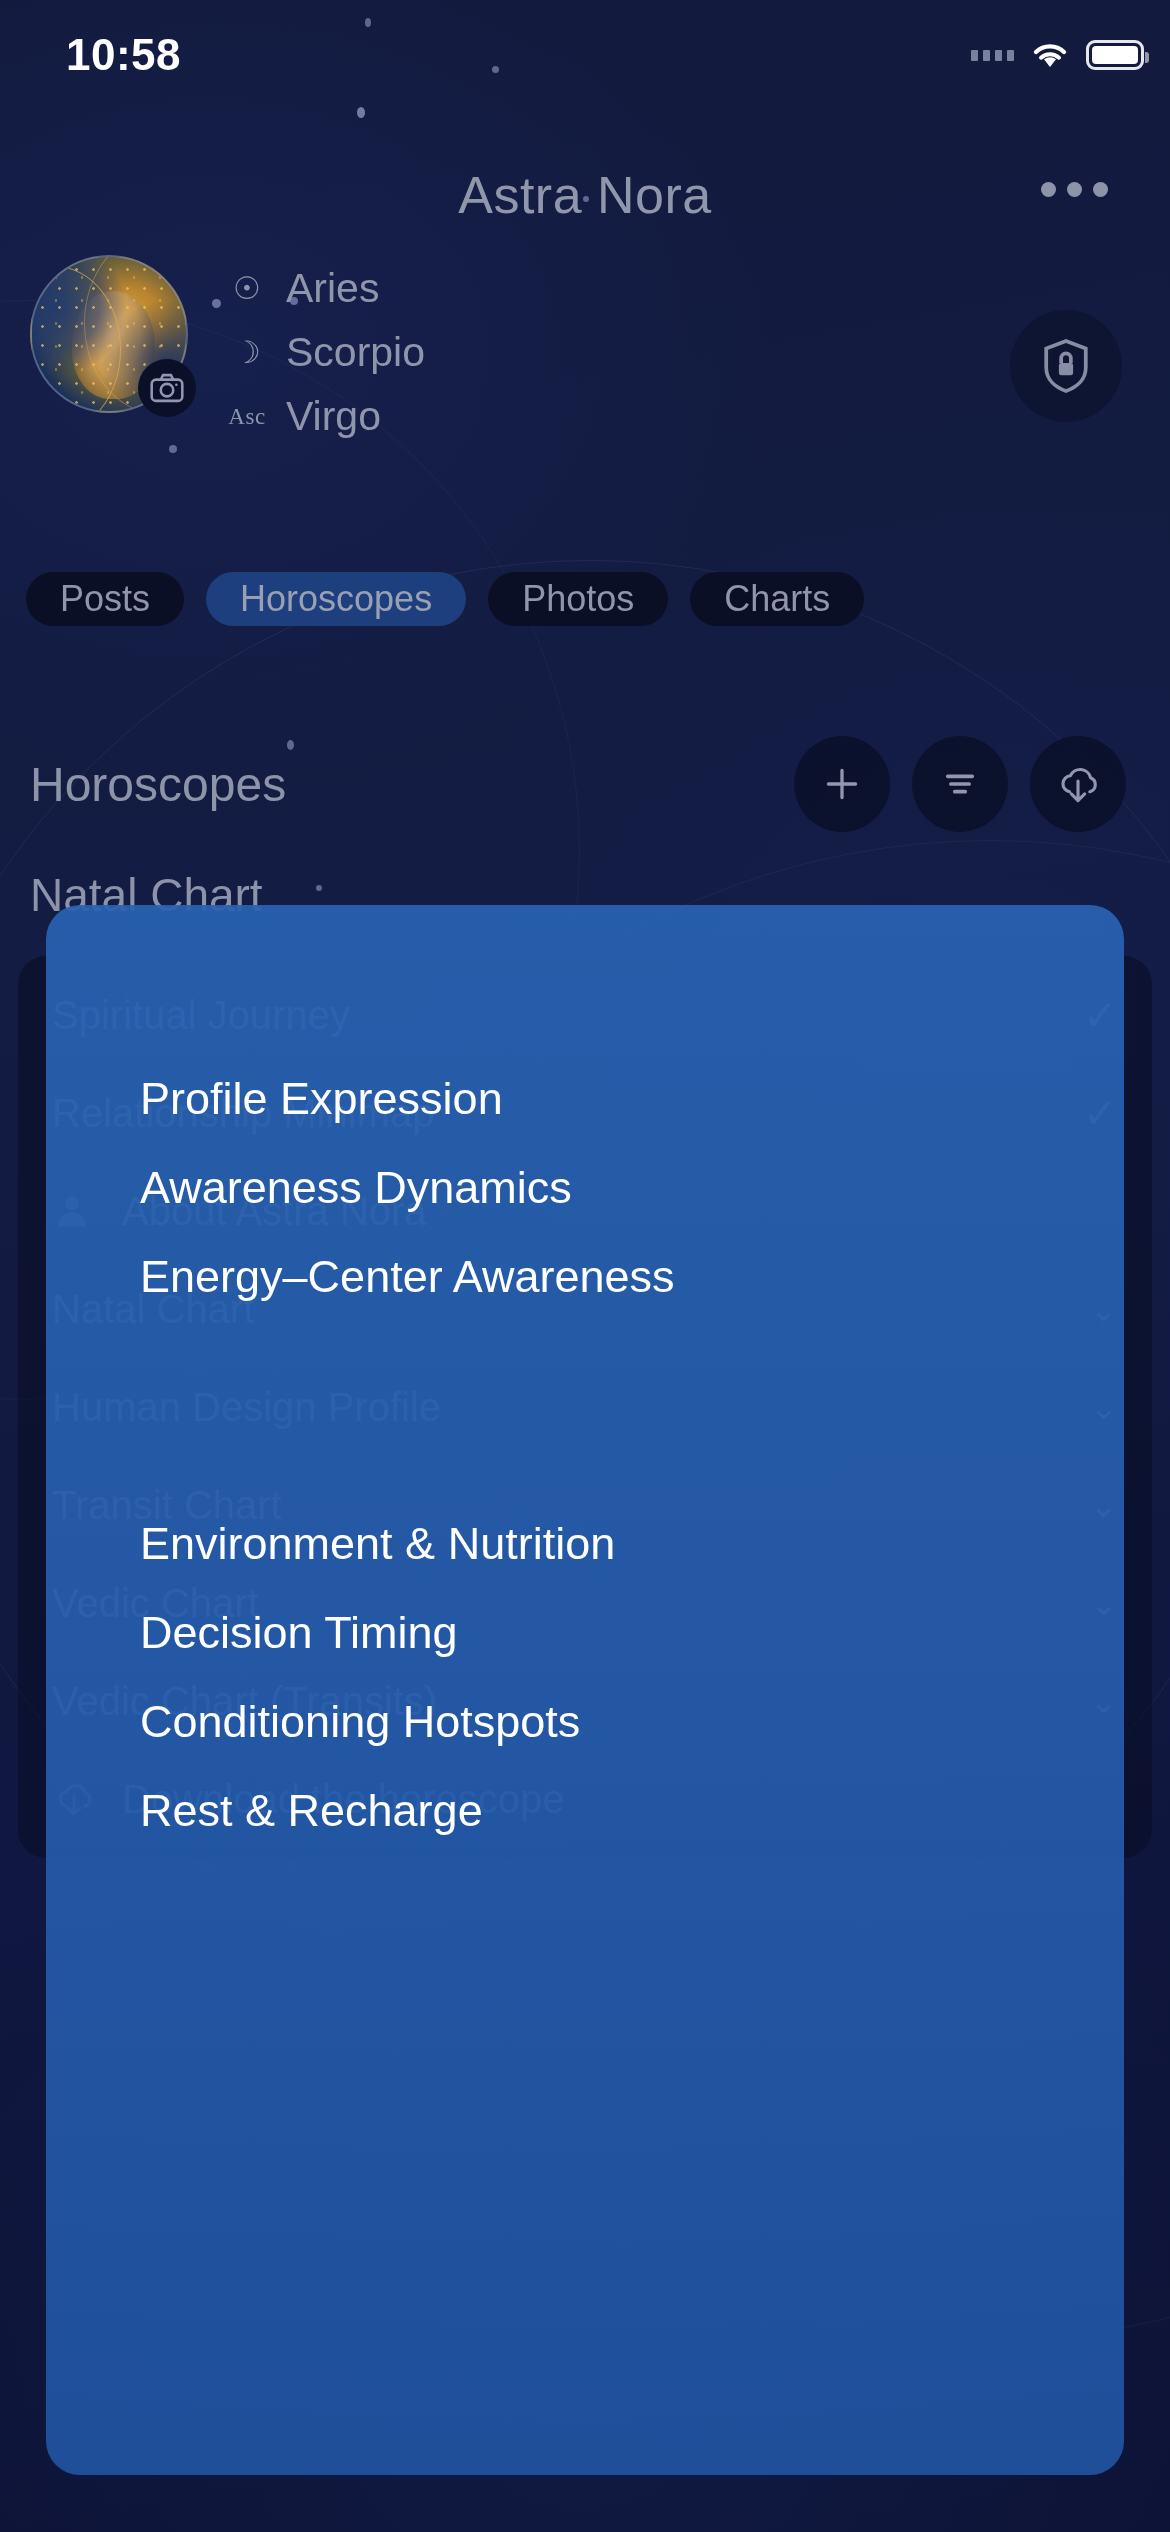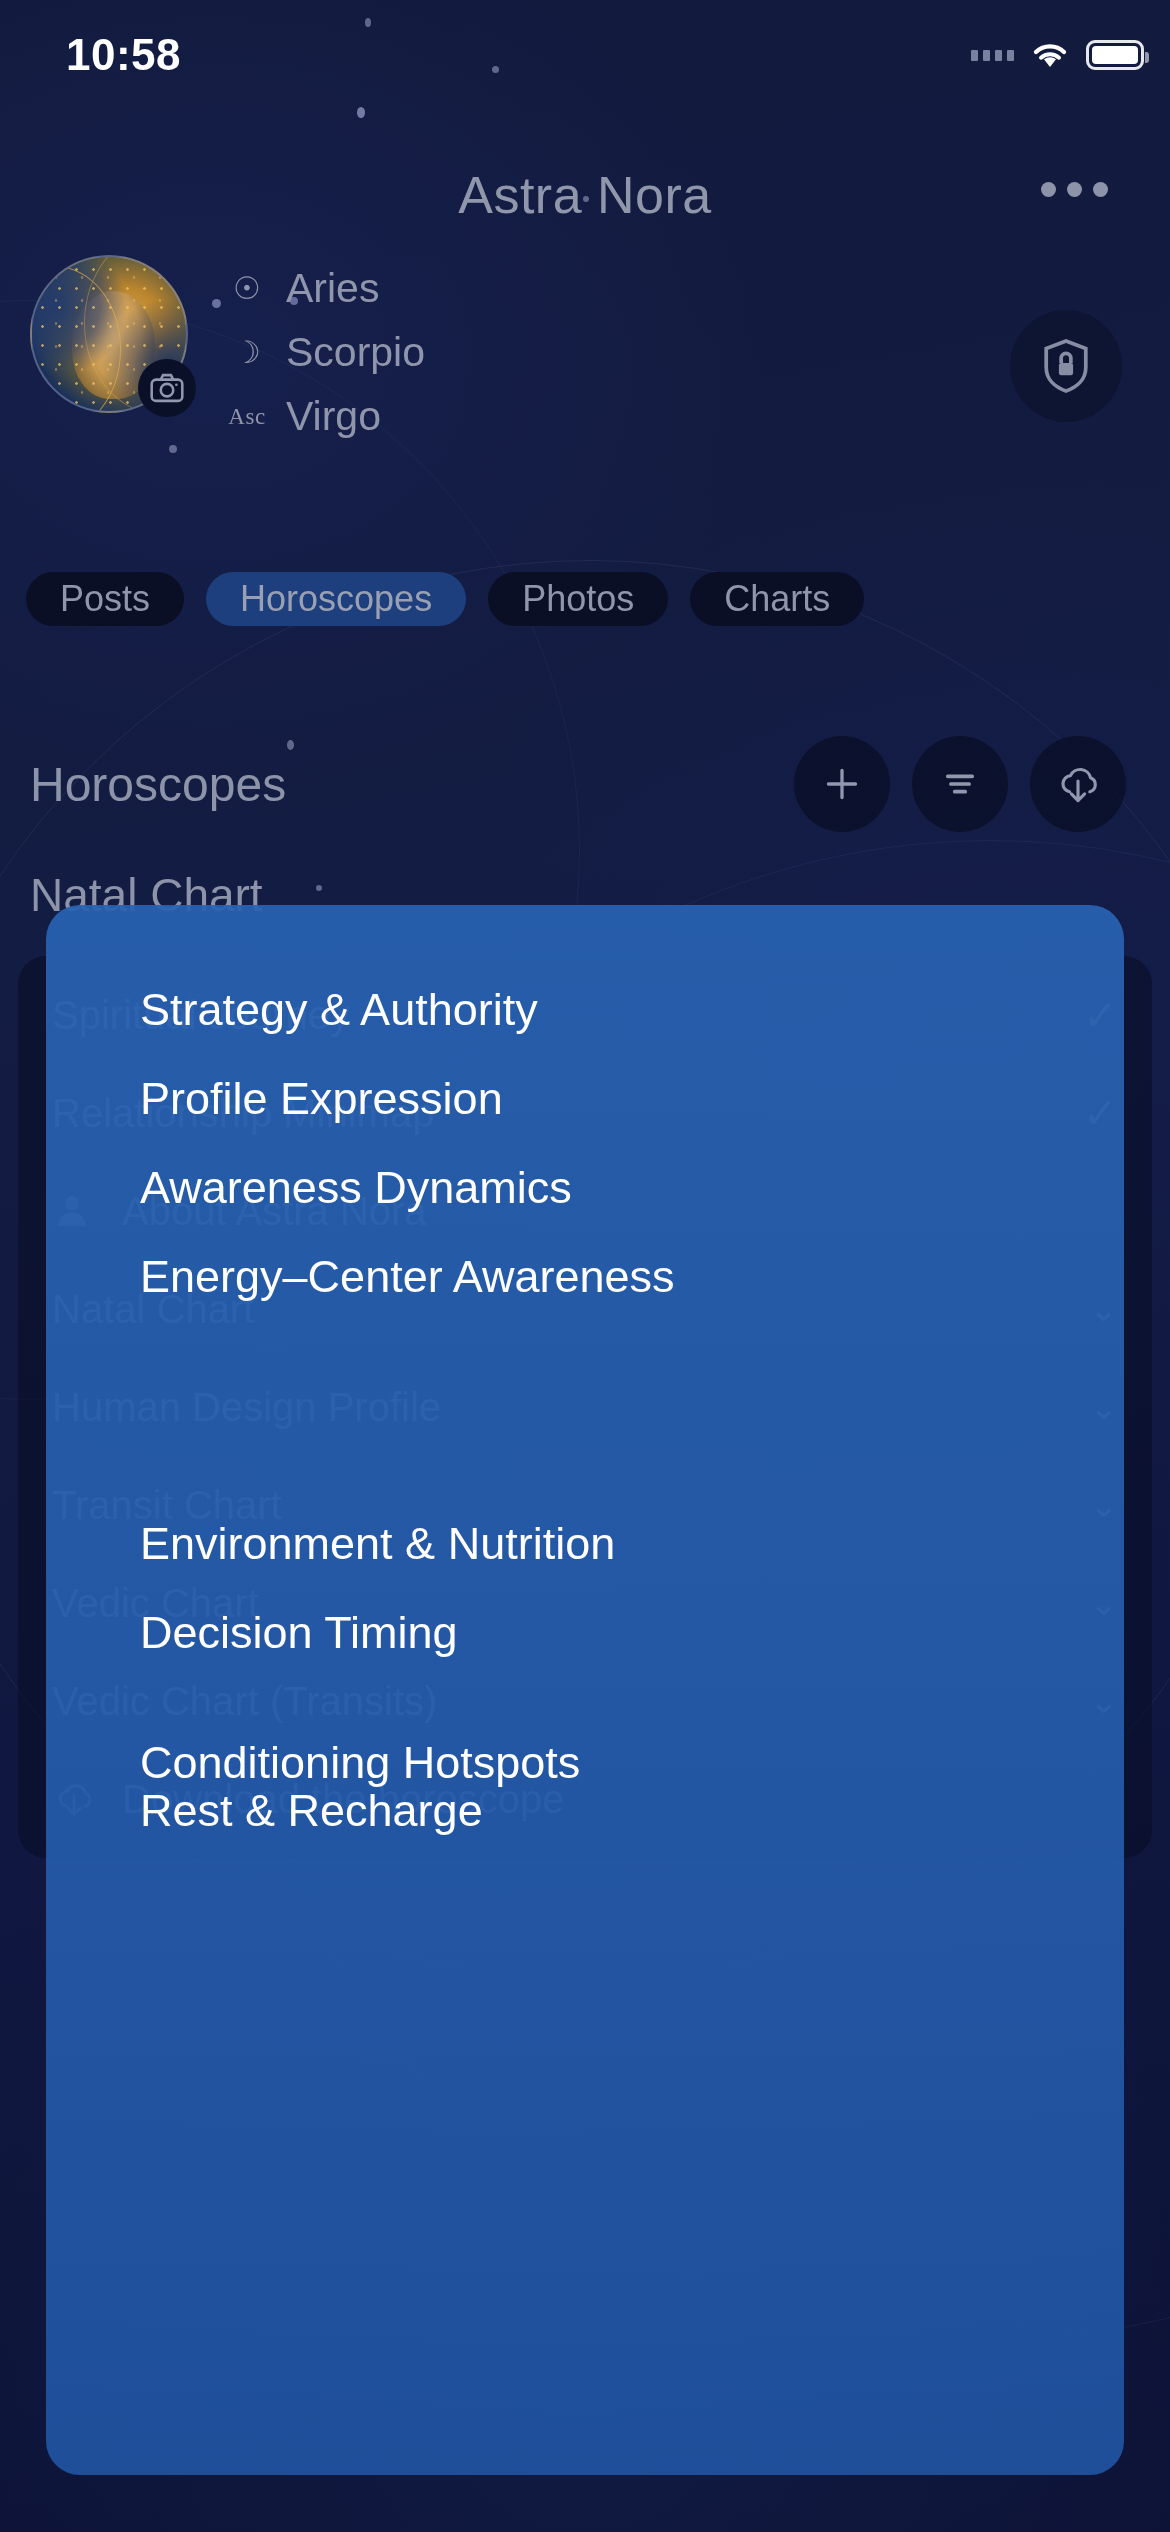--- a/index.html
+++ b/index.html
@@ -355,23 +355,22 @@
             <path d="M8.4 17.2 A4.4 4.4 0 0 1 8.9 8.5 A5.8 5.8 0 0 1 19.8 9.6 A4 4 0 0 1 19.4 17.2"></path>
             <path d="M13 11.4 V21.8 M9.4 18.4 L13 22 L16.6 18.4"></path>
           </svg>
         </span>
         <span class="t">Download the horoscope</span>
       </div>
     </div>
   </div>
 
   <div class="modal">
-    <div class="modal-item" style="top:79px;">Strategy &amp; Authority</div>
     <div class="modal-item" style="top:168px;">Profile Expression</div>
     <div class="modal-item" style="top:257px;">Awareness Dynamics</div>
     <div class="modal-item" style="top:346px;">Energy–Center Awareness</div>
     <div class="modal-item" style="top:613px;">Environment &amp; Nutrition</div>
     <div class="modal-item" style="top:702px;">Decision Timing</div>
-    <div class="modal-item" style="top:832px;">Conditioning Hotspots</div>
+    <div class="modal-item" style="top:791px;">Conditioning Hotspots</div>
     <div class="modal-item" style="top:880px;">Rest &amp; Recharge</div>
   </div>
 
 </div>
 
 </body></html>

